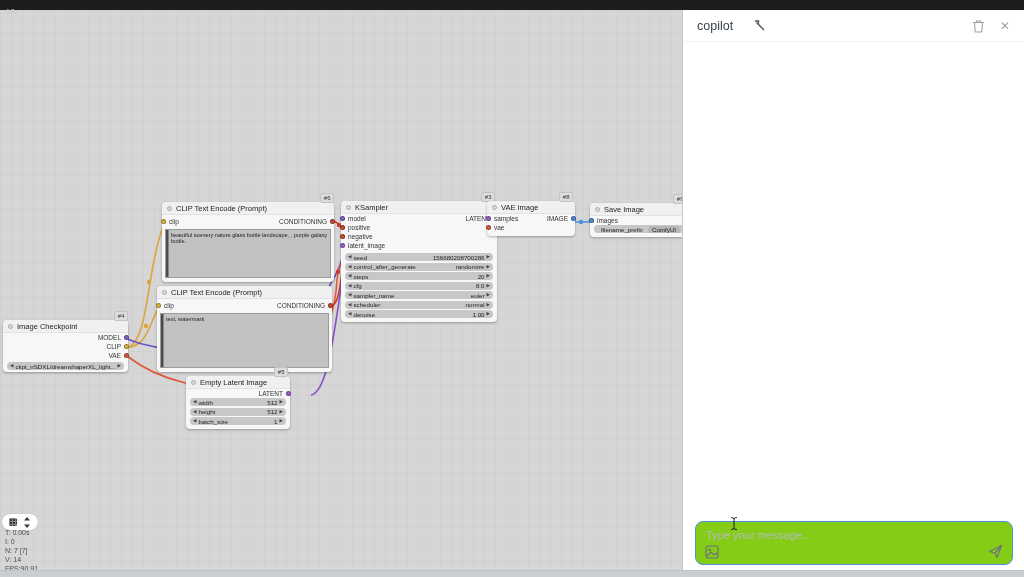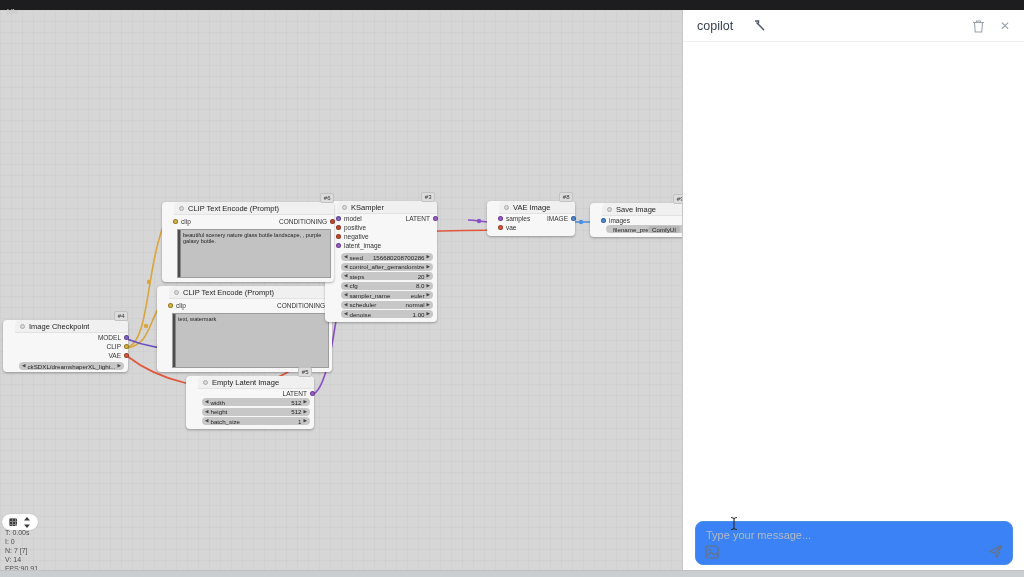--- a/index.html
+++ b/index.html
@@ -12,21 +12,21 @@
 
   
   .canvas { position:absolute; top:10px; left:0; width:682px; height:567px; background:#d6d6d6;
     background-image:
       linear-gradient(rgba(0,0,0,0.025) 1px, transparent 1px),
       linear-gradient(90deg, rgba(0,0,0,0.025) 1px, transparent 1px);
     background-size:11px 11px; }
   .wires { position:absolute; top:0; left:0; width:682px; height:567px; z-index:1; }
 
   
-  .node { position:absolute; background:#f7f7f7; border-radius:4px; box-shadow:0 1px 2.5px rgba(0,0,0,.3); z-index:2;padding-left:12px; }
+  .node { position:absolute; background:#f7f7f7; border-radius:4px; box-shadow:0 1px 2.5px rgba(0,0,0,.3); z-index:2; }
   .n-head { height:13px; background:#f0f0f0; border-bottom:1px solid #e2e2e2; border-radius:5px 5px 0 0;
             display:flex; align-items:center; padding:0 5px; }
   .cdot { width:5px; height:5px; border-radius:50%; background:#d9d9d9; border:1px solid #ababab; margin-right:4px; flex:none; }
   .n-title { font-size:7.5px; color:#222; white-space:nowrap; overflow:hidden; }
   .badge { position:absolute; top:-9px; background:#dcdcdc; border:1px solid #c2c2c2; color:#333;
            font-size:6px; line-height:6px; padding:1px 2.5px; border-radius:2px; }
   .prow { display:flex; align-items:center; justify-content:space-between; height:9px; padding:0 1px; }
   .pin, .pout { display:flex; align-items:center; font-size:6.5px; color:#333; }
   .pd { width:5px; height:5px; border-radius:50%; flex:none; border:1px solid rgba(0,0,0,.35); }
   .pin .pd { margin-right:3px; margin-left:-2px; }
@@ -44,21 +44,21 @@
 
   
   .panel { position:absolute; top:10px; left:682px; width:342px; height:567px; background:#ffffff;
            border-left:1px solid #c6c6c6; z-index:5; }
   .p-head { height:32px; display:flex; align-items:center; padding:0 14px; border-bottom:1px solid #f0f0f0; }
   .p-title { font-size:12.5px; color:#374151; margin-right:20px; }
   .p-head .right { margin-left:auto; display:flex; align-items:center; gap:15px; }
   .icon-btn { color:#9ca3af; cursor:pointer; display:flex; align-items:center; }
   .close-x { font-size:12px; color:#9ca3af; }
   .chatbox { position:absolute; left:12px; right:11px; bottom:12px; height:44px; border:1.5px solid #4a8fe0;
-             border-radius:8px; background:#3b82f6; }
+             border-radius:8px; background:#84cc16; }
   .chat-input { width:100%; height:22px; border:none; outline:none; resize:none; background:transparent;
                 font-family:"Liberation Sans", sans-serif; font-size:11px; color:#333; padding:7px 10px 0; }
   .chat-input::placeholder { color:#b3bac4; }
   .chat-actions { position:absolute; left:9px; right:9px; bottom:5px; display:flex; justify-content:space-between; align-items:center; }
 
   
   .hud-pill { position:absolute; left:2px; top:514px; width:36px; height:16px; background:#fff; border-radius:9px;
               display:flex; align-items:center; justify-content:space-evenly; z-index:6; box-shadow:0 0 1px rgba(0,0,0,.3); }
   .mini-sq { width:8px; height:8px; background:#3a3a3a; border-radius:1.5px;
              background-image:linear-gradient(#888 1px, transparent 1px),linear-gradient(90deg,#888 1px, transparent 1px);
@@ -161,21 +161,21 @@
           <em style="font-style:normal">clip</em>
         </span>
       <span class="pout">
           <em style="font-style:normal">CONDITIONING</em>
           <i class="pd c-cond"></i>
         </span>
     </div>
     <div class="n-text" style="height:55px;">text, watermark</div>
   </div>
 
-  <div class="node" style="left:325px; top:191px; width:112px;">
+  <div class="node" style="left:341px; top:191px; width:156px;">
     <div class="badge" style="right:2px;">#3</div>
     <div class="n-head">
         <span class="cdot"></span>
       <span class="n-title">KSampler</span>
       </div>
     <div class="prow">
       <span class="pin">
           <i class="pd c-model"></i>
           <em style="font-style:normal">model</em>
         </span>
@@ -282,21 +282,21 @@
           <i class="pd c-image"></i>
           <em style="font-style:normal">images</em>
         </span>
       </div>
     <div class="widget" style="margin-bottom:4px;">
       <span class="wname" style="margin-left:4px;">filename_prefix</span>
       <span class="wchip">ComfyUI</span>
     </div>
   </div>
 
-  <div class="node" style="left:186px; top:366px; width:128px;">
+  <div class="node" style="left:186px; top:366px; width:104px;">
     <div class="badge" style="right:2px;">#5</div>
     <div class="n-head">
         <span class="cdot"></span>
       <span class="n-title">Empty Latent Image</span>
       </div>
     <div class="prow">
         <span></span>
         <span class="pout">
           <em style="font-style:normal">LATENT</em>
           <i class="pd c-latent"></i>

